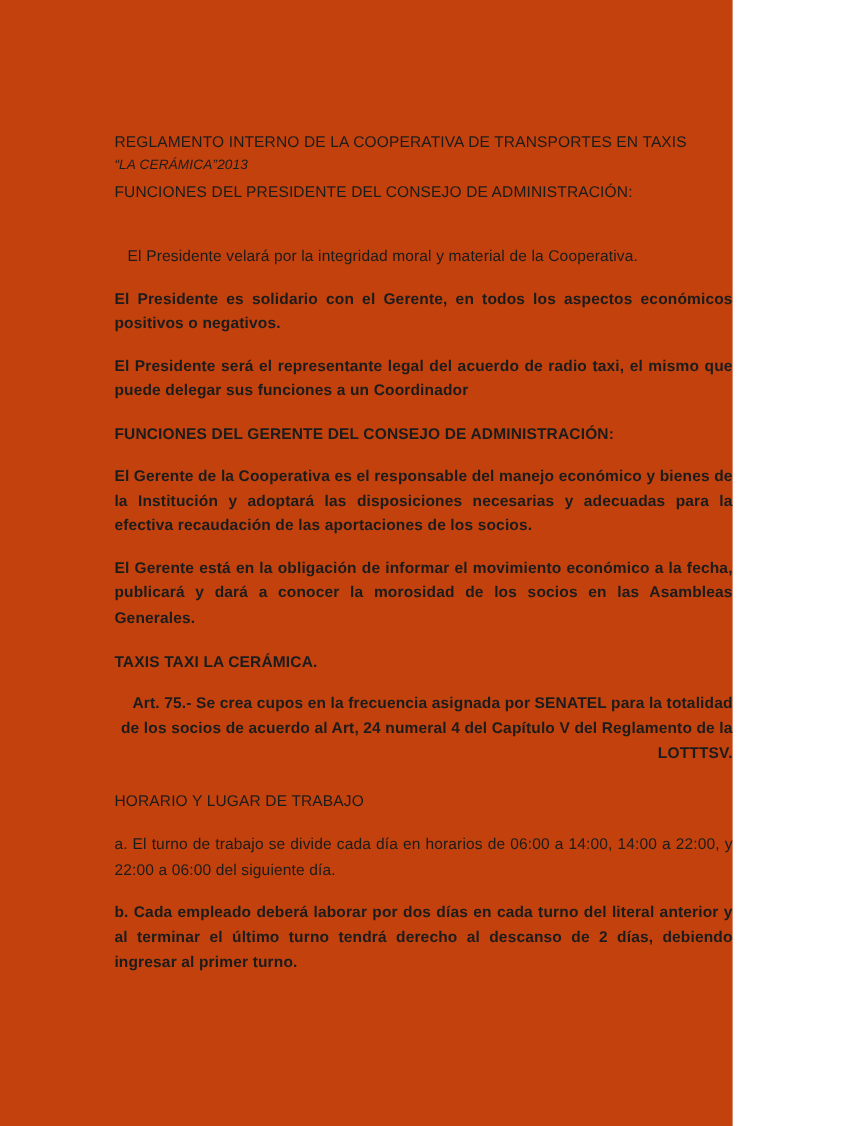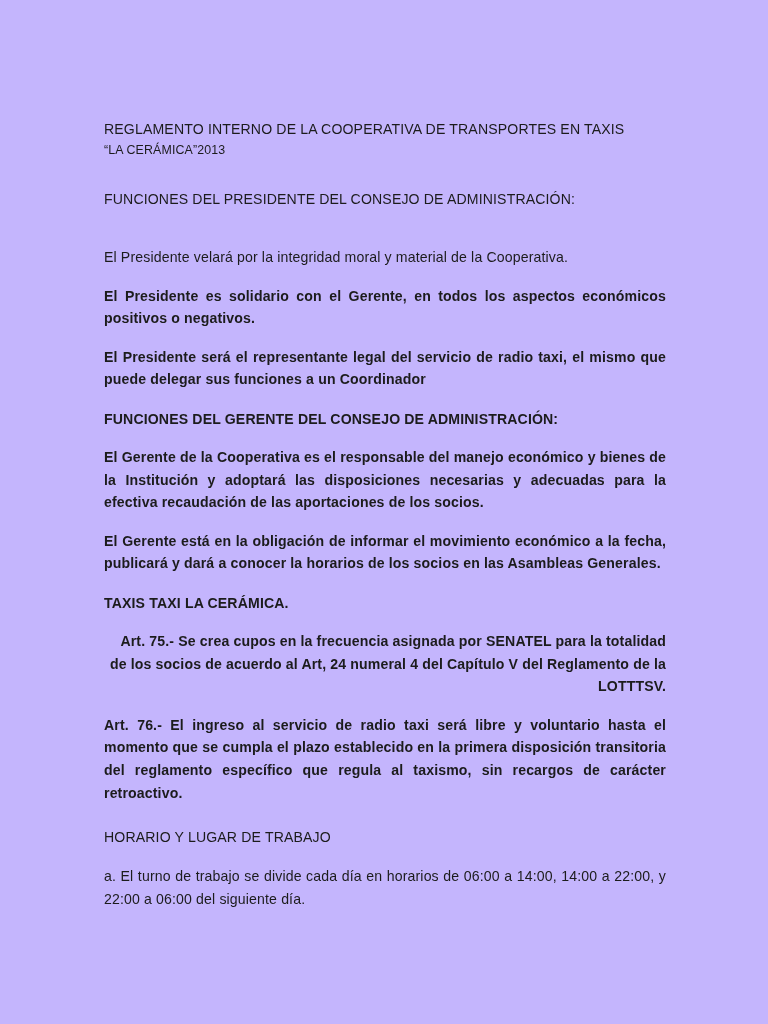--- a/index.html
+++ b/index.html
@@ -15,23 +15,23 @@
     overflow: hidden;
     font-family: "Liberation Sans", sans-serif;
     color: #1c1c1c;
     -webkit-font-smoothing: antialiased;
   }
 
   .page {
     position: absolute;
     left: 0;
     top: 0;
-    width: 768px;
+    width: 666px;
     height: 1024px;
-    background: #c4b5fd;
+    background: #c2410c;
     box-sizing: border-box;
   }
 
   .doc-body {
     position: absolute;
     left: 104px;
     top: 119px;
     width: 562px;
   }
 
@@ -47,39 +47,40 @@
     font-size: 14.1px;
     line-height: 21px;
     text-align: left;
     white-space: nowrap;
   }
   .title-sub {
     font-size: 12.4px;
     line-height: 19px;
     text-align: left;
     margin-top: 1px;
+    font-style: italic;
   }
 
   .heading {
     font-size: 14.1px;
     line-height: 22px;
     text-align: left;
   }
 
   .para-just {
     text-align: justify;
     text-justify: inter-word;
   }
   .para-left {
     text-align: right;
   }
 
   
-  .gap-head-after   { margin-top: 28px; }   
-  .gap-blank        { margin-top: 36px; }   
+  .gap-head-after   { margin-top: 3px; }   
+  .gap-blank        { margin-top: 36px; margin-left: 12px; }   
   .gap-para         { margin-top: 16px; font-weight: bold; }   
   .gap-section      { margin-top: 17px; font-weight: bold; }   
   .gap-big          { margin-top: 22px; }   
   .gap-after-horario{ margin-top: 17px; }
 </style>
 </head>
 <body>
 
 <div class="page">
   <div class="doc-body">
@@ -88,33 +89,33 @@
       <p class="blk title-main">REGLAMENTO INTERNO DE LA COOPERATIVA DE TRANSPORTES EN TAXIS</p>
       <p class="blk title-sub">“LA CERÁMICA”2013</p>
     </div>
 
     <p class="blk heading gap-head-after">FUNCIONES DEL PRESIDENTE DEL CONSEJO DE ADMINISTRACIÓN:</p>
 
     <p class="blk para-just gap-blank">El Presidente velará por la integridad moral y material de la Cooperativa.</p>
 
     <p class="blk para-just gap-para">El Presidente es solidario con el Gerente, en todos los aspectos económicos positivos o negativos.</p>
 
-    <p class="blk para-just gap-para">El Presidente será el representante legal del servicio de radio taxi, el mismo que puede delegar sus funciones a un Coordinador</p>
+    <p class="blk para-just gap-para">El Presidente será el representante legal del acuerdo de radio taxi, el mismo que puede delegar sus funciones a un Coordinador</p>
 
     <p class="blk heading gap-section">FUNCIONES DEL GERENTE  DEL CONSEJO DE ADMINISTRACIÓN:</p>
 
     <p class="blk para-just gap-para"> El Gerente de la Cooperativa es el responsable del manejo económico y bienes de la Institución y adoptará las disposiciones necesarias y adecuadas para la efectiva recaudación de las aportaciones de los socios.</p>
 
-    <p class="blk para-just gap-para">El Gerente está en la obligación de informar el movimiento económico a la fecha, publicará y dará a conocer la horarios de los socios en las Asambleas Generales.</p>
+    <p class="blk para-just gap-para">El Gerente está en la obligación de informar el movimiento económico a la fecha, publicará y dará a conocer la morosidad de los socios en las Asambleas Generales.</p>
 
     <p class="blk heading gap-section">TAXIS TAXI LA CERÁMICA.</p>
 
     <p class="blk para-left gap-para">Art. 75.- Se crea cupos en la frecuencia asignada por SENATEL para la totalidad de los socios de acuerdo al Art, 24 numeral 4 del Capítulo V del Reglamento de la LOTTTSV.</p>
 
-    <p class="blk para-just gap-para">Art. 76.- El ingreso al servicio de radio taxi será libre y voluntario hasta el momento que se cumpla el plazo establecido en la primera disposición transitoria del reglamento específico que regula al taxismo, sin recargos de carácter retroactivo.</p>
 
     <p class="blk heading gap-big">HORARIO Y LUGAR DE TRABAJO</p>
 
     <p class="blk para-just gap-after-horario">a. El turno de trabajo se divide cada día en horarios de 06:00 a 14:00, 14:00 a 22:00, y 22:00 a 06:00 del siguiente día.</p>
 
+    <p class="blk para-just gap-para">b. Cada empleado deberá laborar por dos días en cada turno del literal anterior y al terminar el último turno tendrá derecho al descanso de 2 días, debiendo ingresar al primer turno.</p>
 
   </div>
 </div>
 
 </body></html>

